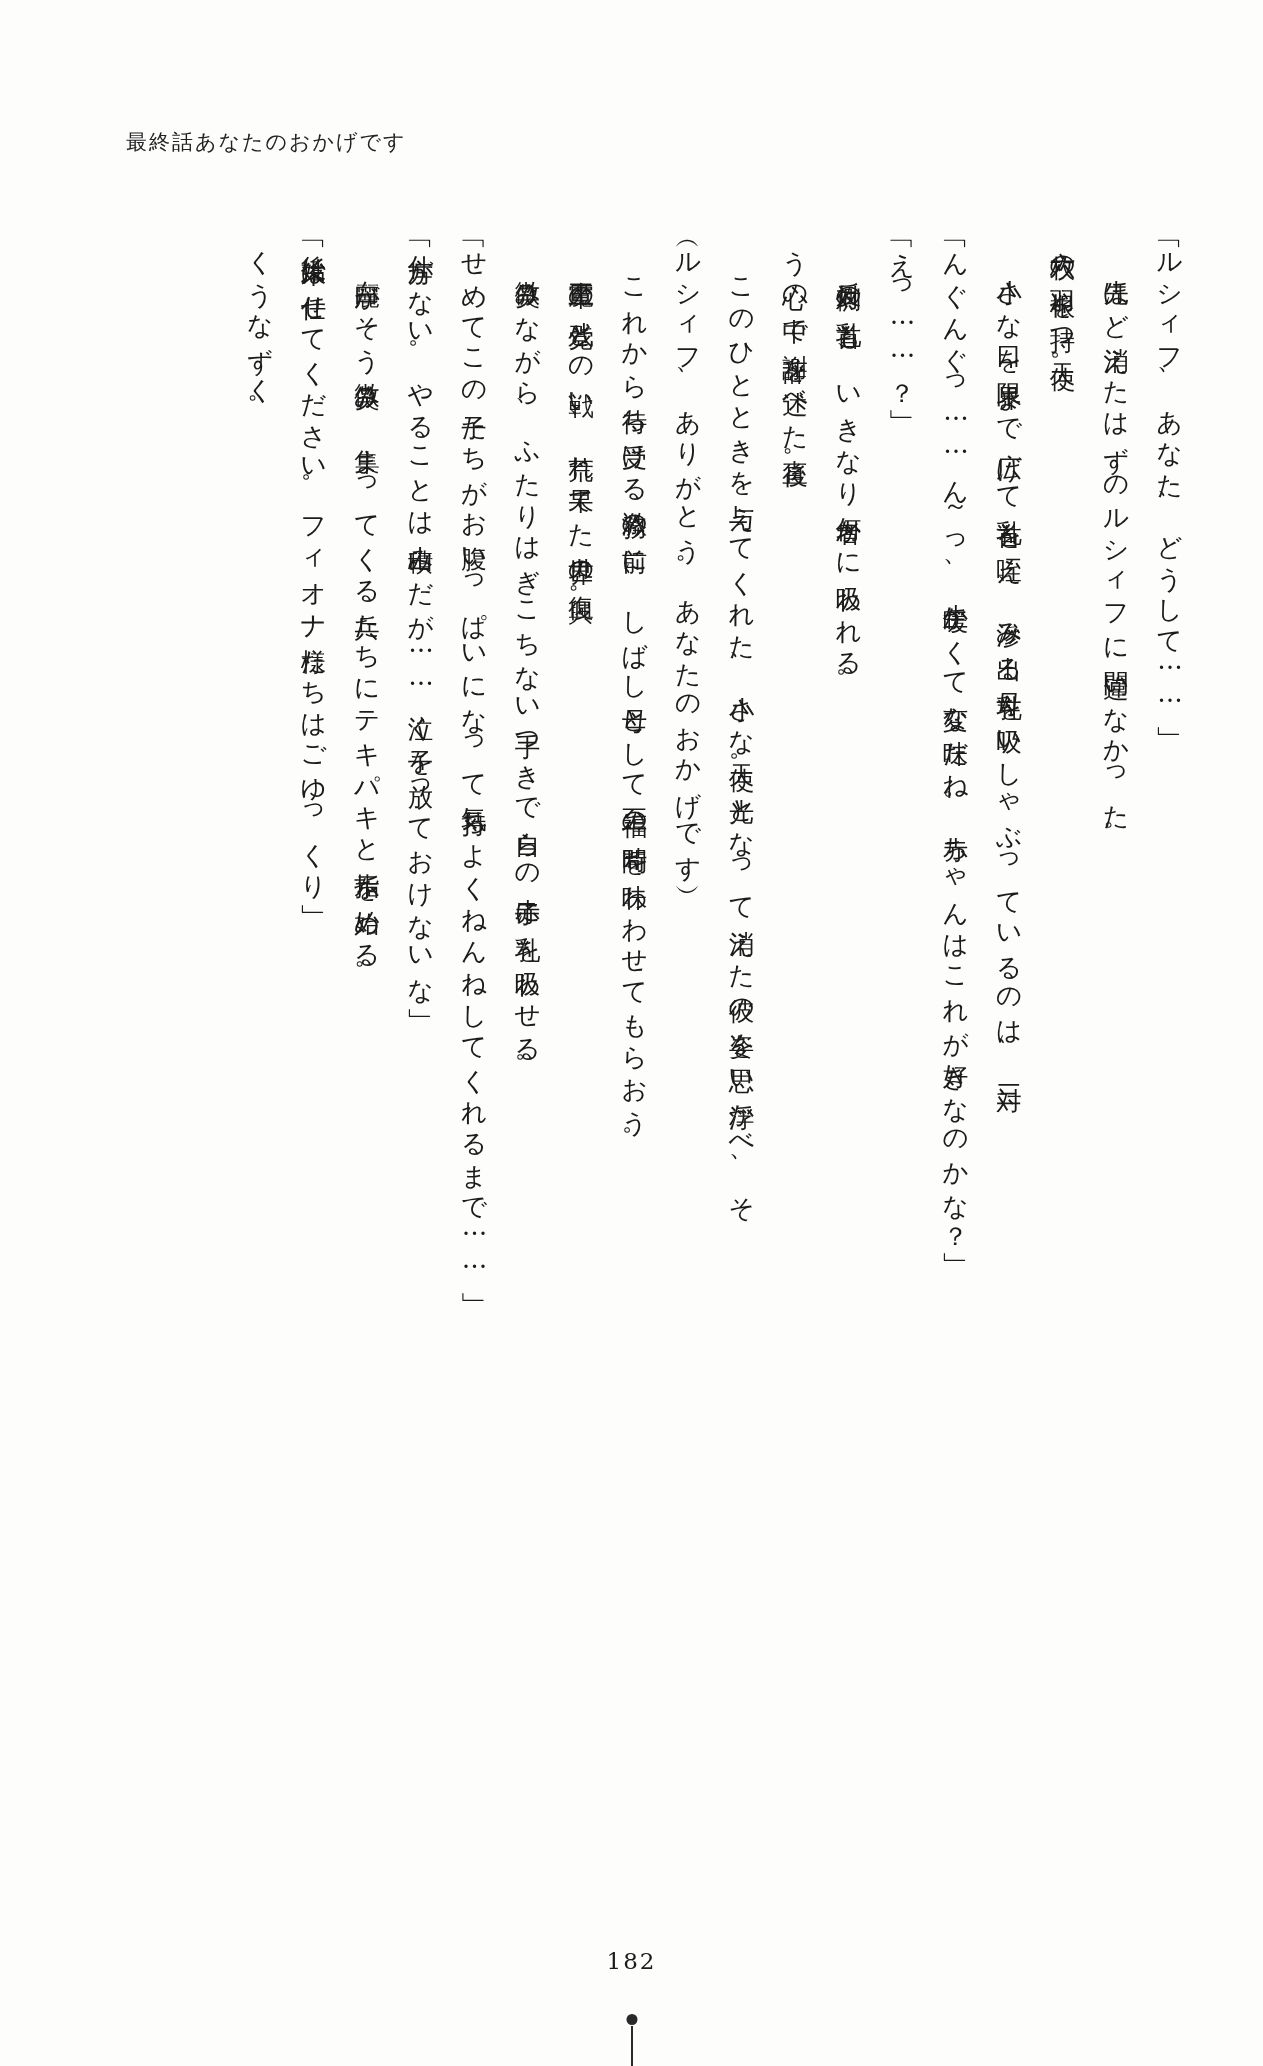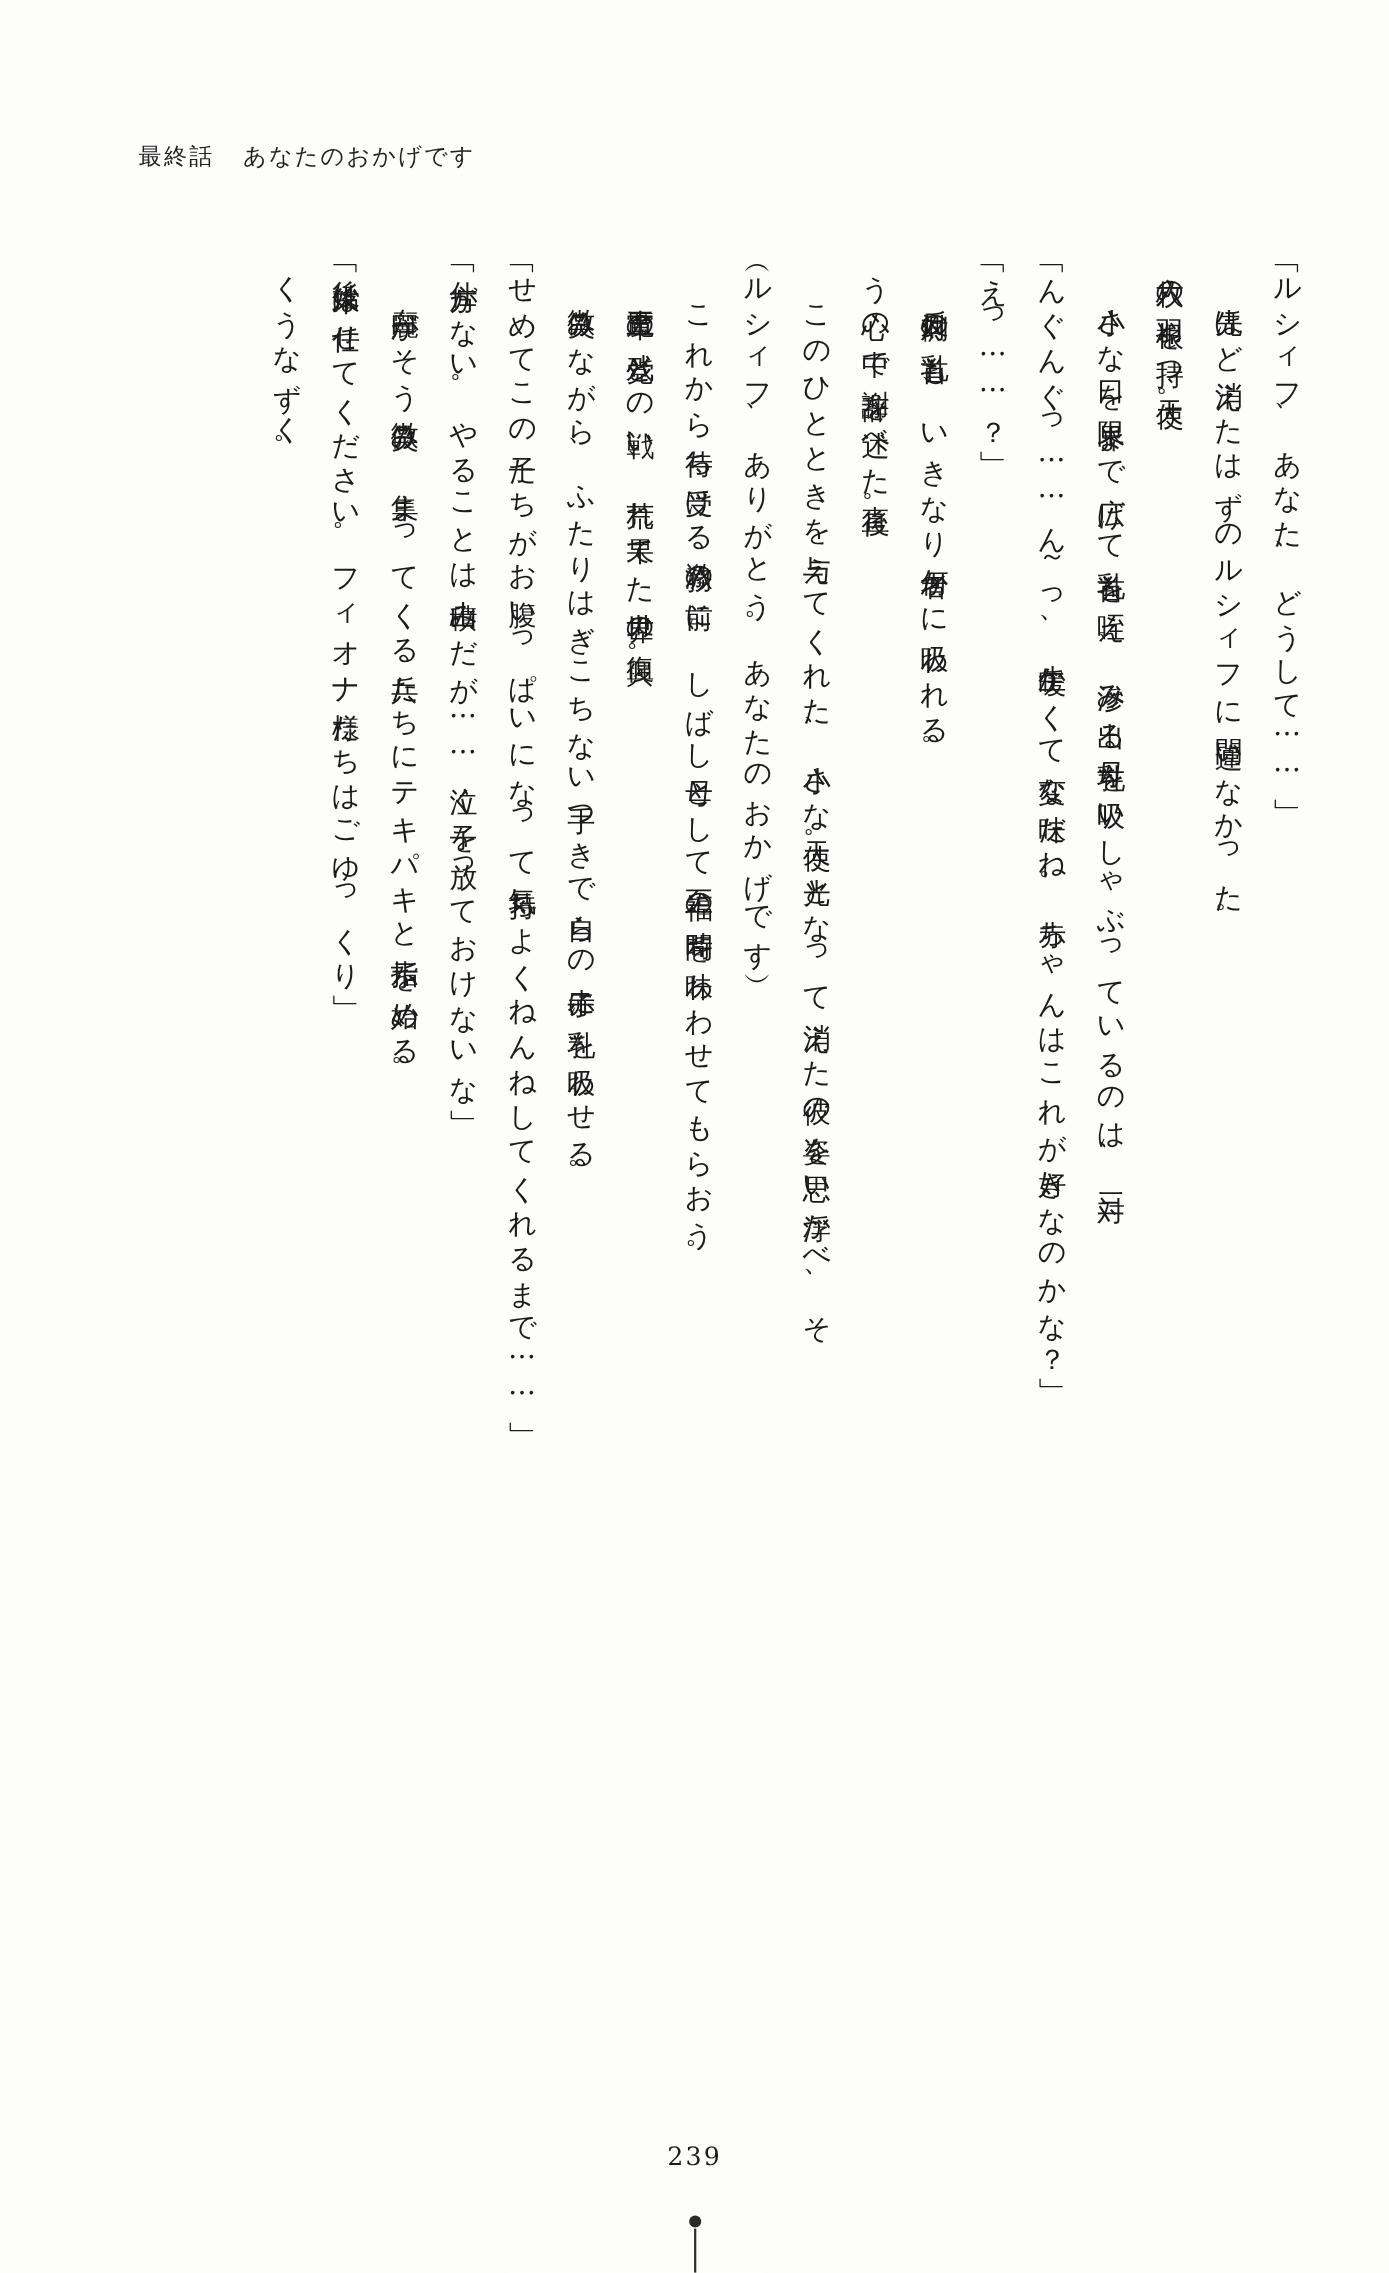--- a/index.html
+++ b/index.html
@@ -27,21 +27,20 @@
     position: absolute;
     top: 128px;
     left: 126px;
     font-size: 21px;
     letter-spacing: 2px;
     color: #222;
     white-space: nowrap;
     font-family: "DejaVu Serif", "Liberation Serif", serif;
   }
   .running-header .chapter-num {
-    margin-right: 26px;
   }
 
   
   .body-text {
     position: absolute;
     top: 232px;
     right: 150px;
     height: 1300px;
     width: 880px;
     display: flex;
@@ -130,20 +129,20 @@
     <div class="vcol">う心の中で謝辞を述べた直後。</div>
     <div class="vcol">　反対側の乳首も、いきなり何者かに吸われる。</div>
     <div class="vcol">「えっ……？」</div>
     <div class="vcol">「んぐんぐっ……ん～っ、生暖かくて変な味だね。赤ちゃんはこれが好きなのかな？」</div>
     <div class="vcol">　小さな口を限界まで広げて乳首を咥え、滲み出る母乳を吸いしゃぶっているのは、三対</div>
     <div class="vcol">六枚の羽根を持つ天使。</div>
     <div class="vcol">　先ほど消えたはずのルシィフに間違いなかった。</div>
     <div class="vcol">「ルシィフ、あなた、どうして……」</div>
   </div>
 
-  <div class="page-number">239</div>
+  <div class="page-number">182</div>
 
   <div class="bottom-mark">
     <div class="dot"></div>
     <div class="stem"></div>
   </div>
 
 </div>
 
 </body></html>

